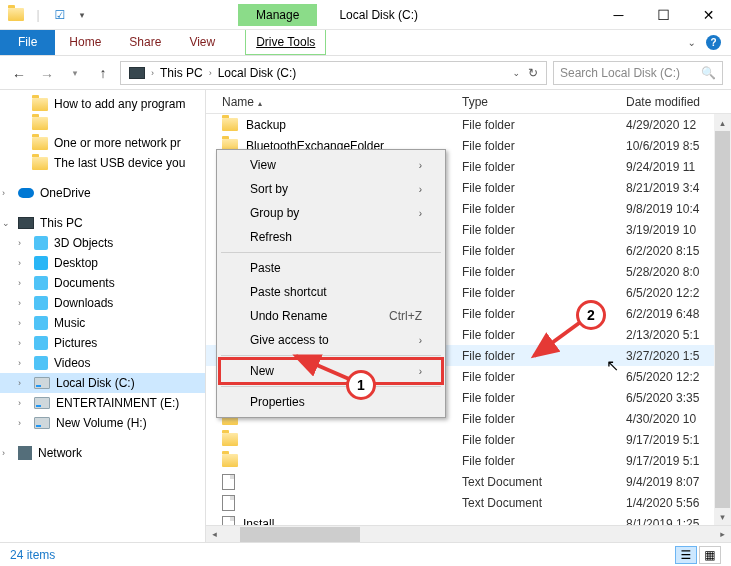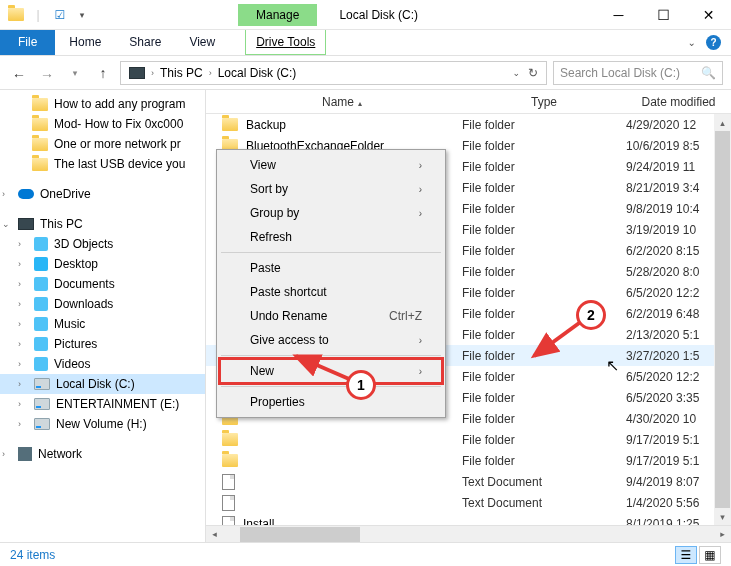--- a/index.html
+++ b/index.html
@@ -8,21 +8,21 @@
 .titlebar { height: 30px; display: flex; align-items: center; background: #fff; border-bottom: 1px solid #e5e5e5; }
 .titlebar .qat { display: flex; align-items: center; gap: 6px; padding: 0 8px; }
 .qat-icon { width: 16px; height: 16px; display: inline-flex; align-items: center; justify-content: center; }
 .titlebar .manage { background: #8bdc89; padding: 4px 18px; margin-left: 140px; text-align: left; }
 .titlebar .title { padding-left: 22px; font-size: 12px; }
 .titlebar .wincontrols { margin-left: auto; display: flex; }
 .wincontrols div { width: 45px; height: 30px; display: flex; align-items: center; justify-content: center; font-size: 14px; }
 
 .ribbon { height: 26px; display: flex; align-items: stretch; background: #fff; border-bottom: 1px solid #e1e1e1; }
 .ribbon .file-tab { background: #1979ca; color: #fff; padding: 5px 18px; }
-.ribbon .tab { padding: 5px 14px; color: #0f172a; }
+.ribbon .tab { padding: 5px 14px; color: #7f1d1d; }
 .ribbon .drivetools { border: 1px solid #8bdc89; border-top: none; padding: 5px 10px; margin-left: 16px; text-decoration: underline; }
 .ribbon .right { margin-left: auto; display: flex; align-items: center; gap: 10px; padding-right: 10px; }
 .chev { color: #555; font-size: 10px; }
 .help-icon { width: 15px; height: 15px; border-radius: 50%; background: #1979ca; color: #fff; display: flex; align-items: center; justify-content: center; font-size: 10px; font-weight: bold; }
 
 .addrbar { height: 34px; display: flex; align-items: center; gap: 6px; padding: 4px 8px; background: #fff; border-bottom: 1px solid #e1e1e1; }
 .nav-btn { width: 22px; height: 22px; display: flex; align-items: center; justify-content: center; color: #888; font-size: 14px; }
 .nav-btn.active { color: #333; }
 .breadcrumb { flex: 1; height: 24px; border: 1px solid #ccc; background: #fff; display: flex; align-items: center; padding: 0 4px; gap: 2px; }
 .breadcrumb .crumb { padding: 0 4px; display: flex; align-items: center; gap: 4px; }
@@ -40,21 +40,21 @@
 .folder-icon { width: 16px; height: 13px; background: linear-gradient(#ffe9a6, #f7ca4d); border-radius: 1px; position: relative; flex-shrink: 0; }
 .folder-icon::before { content: ""; position: absolute; top: -3px; left: 0; width: 7px; height: 3px; background: #f7ca4d; border-radius: 1px 1px 0 0; }
 .drive-icon { width: 16px; height: 12px; background: #cfd8dc; border: 1px solid #90a4ae; border-radius: 1px; flex-shrink: 0; position: relative; }
 .drive-icon::after { content: ""; position: absolute; bottom: 1px; left: 1px; width: 5px; height: 2px; background: #2196f3; }
 .onedrive-icon { width: 16px; height: 10px; background: #0078d4; border-radius: 5px; flex-shrink: 0; }
 .pc-icon { width: 16px; height: 12px; background: #37474f; border: 1px solid #263238; flex-shrink: 0; }
 .obj-icon { width: 14px; height: 14px; background: #4fc3f7; border-radius: 2px; flex-shrink: 0; }
 .net-icon { width: 14px; height: 14px; background: #546e7a; flex-shrink: 0; }
 
 .content { flex: 1; background: #fff; position: relative; display: flex; flex-direction: column; }
-.col-headers { display: flex; border-bottom: 1px solid #e5e5e5; height: 24px; align-items: center; color: #333; text-align: center; }
+.col-headers { display: flex; border-bottom: 1px solid #e5e5e5; height: 24px; align-items: center; color: #333; }
 .col-name { width: 256px; padding-left: 16px; }
 .col-type { width: 164px; }
 .col-date { flex: 1; }
 .up-caret { font-size: 8px; margin-left: 4px; color: #555; }
 
 .file-list { flex: 1; overflow: hidden; position: relative; }
 .file-row { display: flex; align-items: center; height: 21px; padding-left: 16px; }
 .file-row.highlight { background: #e5f3ff; }
 .file-row .fname { width: 240px; display: flex; align-items: center; gap: 8px; }
 .file-row .ftype { width: 164px; color: #333; }
@@ -150,21 +150,20 @@
 
 <div class="body">
 
   <div class="nav">
     <div class="nav-item sub">
         <span class="folder-icon"></span>
         <span>How to add any program</span>
       </div>
     <div class="nav-item sub">
         <span class="folder-icon"></span>
-        <span>Mod- How to Fix 0xc000</span>
       </div>
     <div class="nav-item sub">
         <span class="folder-icon"></span>
         <span>One or more network pr</span>
       </div>
     <div class="nav-item sub">
         <span class="folder-icon"></span>
         <span>The last USB device you</span>
       </div>
 

